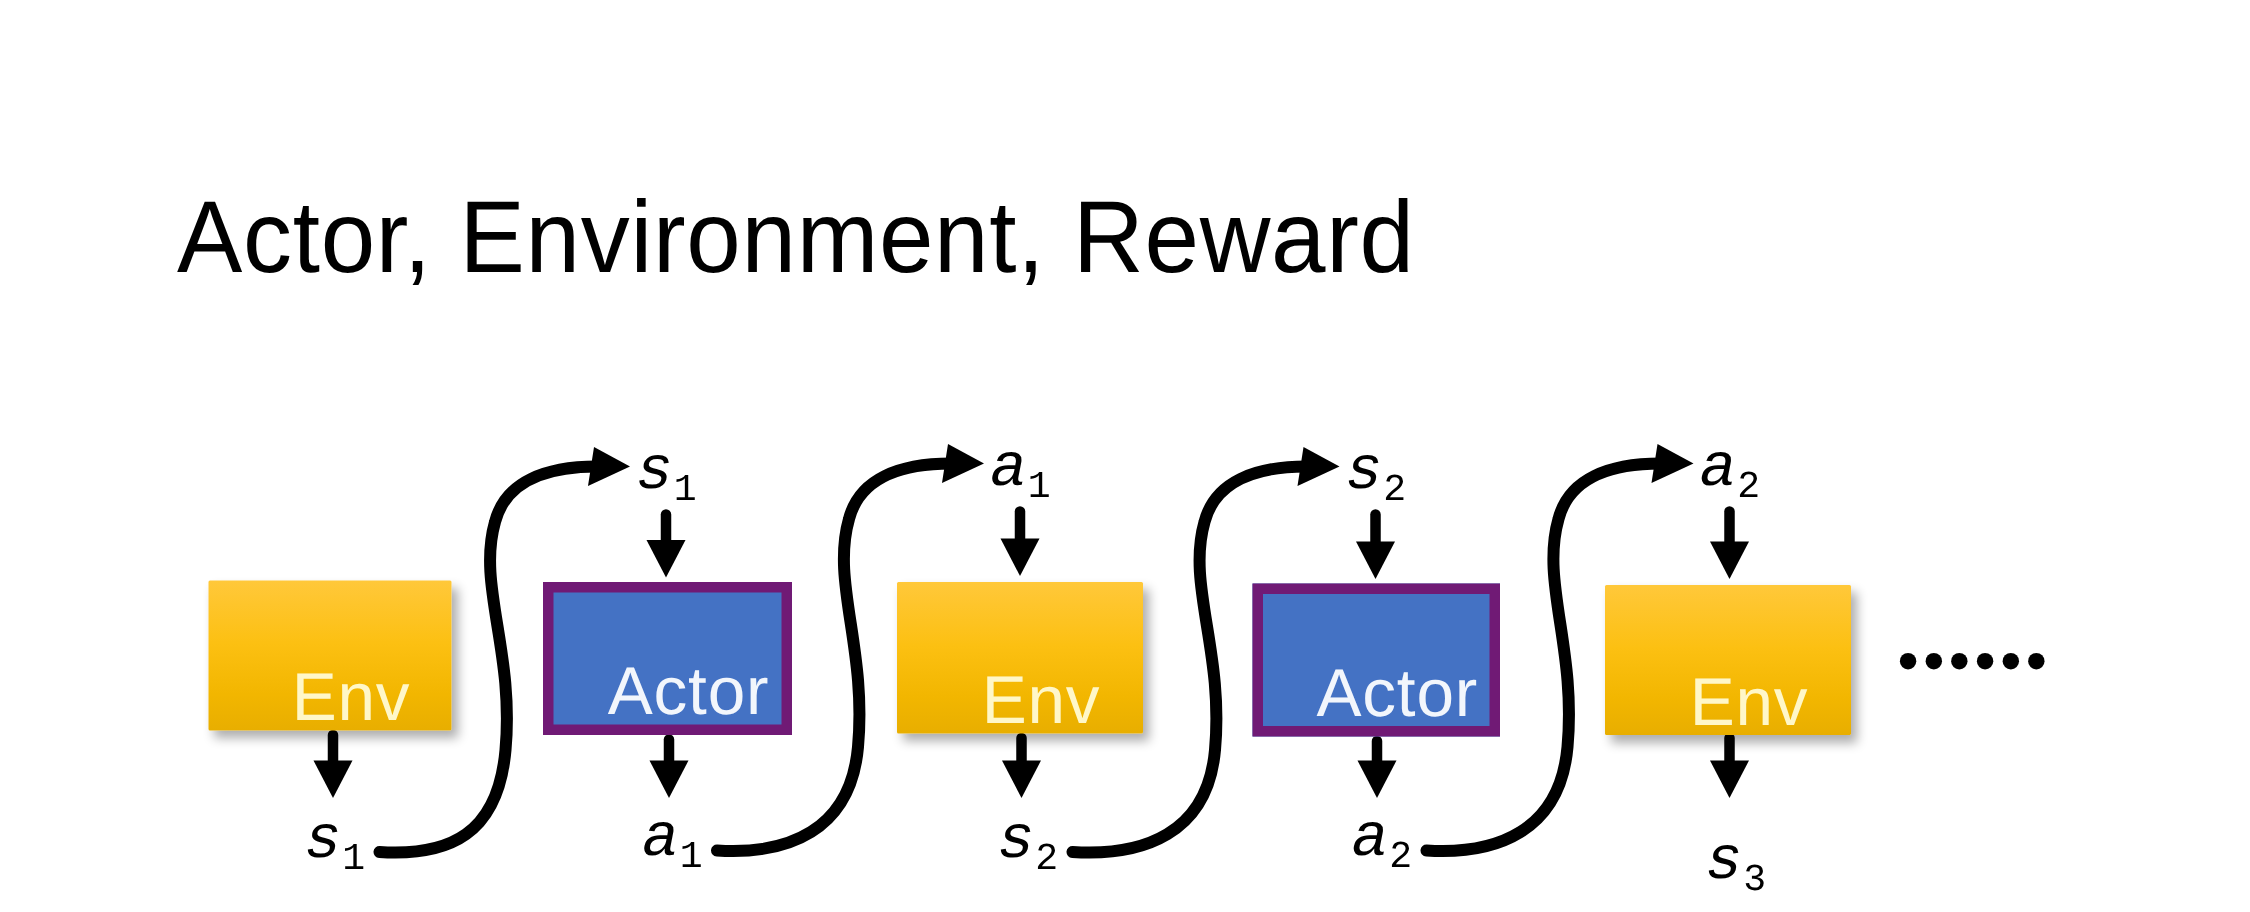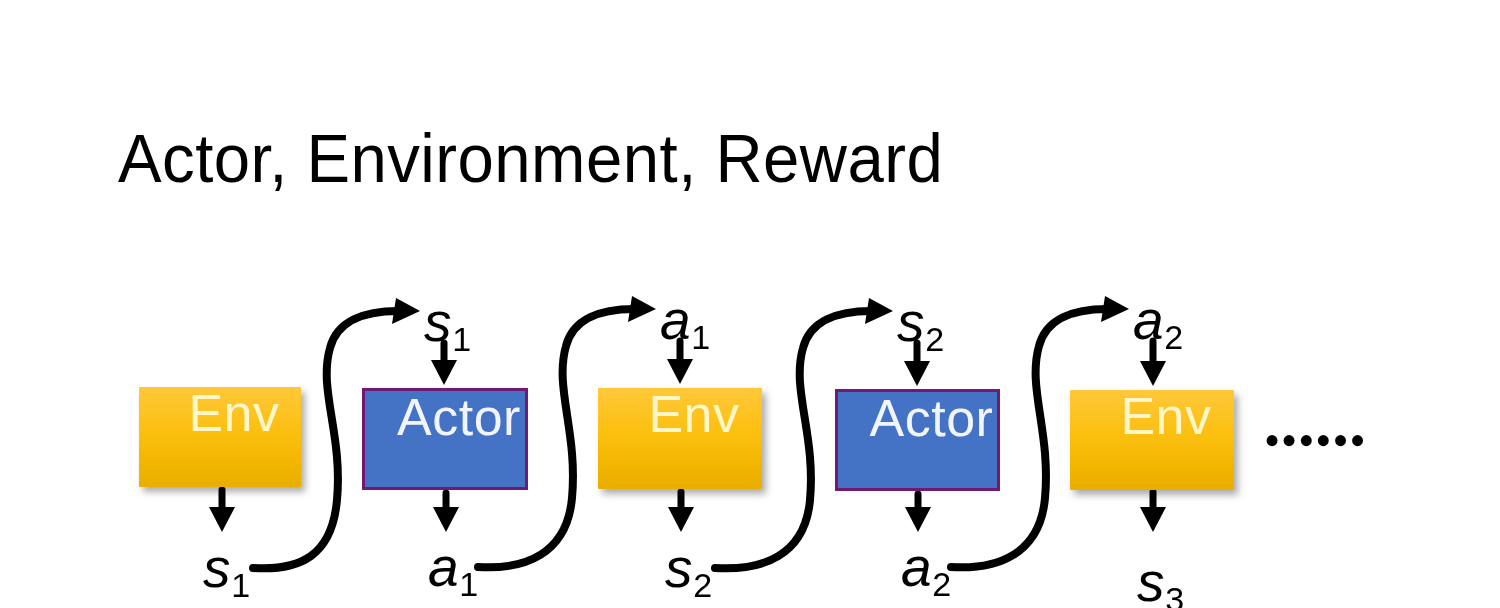--- a/index.html
+++ b/index.html
@@ -38,48 +38,48 @@
     top: 0;
     width: 1500px;
     height: 608px;
   }
 
   
   .node-box {
     position: absolute;
     box-sizing: border-box;
     display: flex;
-    align-items: flex-start;
+    align-items: flex-end;
     justify-content: center;
     font-family: "Liberation Sans", sans-serif;
     font-weight: 400;
-    font-size: 52px;
+    font-size: 45px;
     line-height: 1;
     letter-spacing: 0.5px;
     user-select: none;
     padding-left: 28px;
   }
   .node-env {
     background: linear-gradient(to bottom, #FFC83A 0%, #FCC012 42%, #F2B600 76%, #E8AE00 100%);
     color: #FFF7C8;
     box-shadow: 4px 5px 7px rgba(0,0,0,0.32);
     border-radius: 1px;
   }
   .node-actor {
     background: #4472C4;
     color: #F2F6FC;
-    border: 3px solid #701a75;
+    border: 7px solid #701a75;
   }
 
   
   .math-label {
     position: absolute;
-    font-family: Liberation Sans, sans-serif;
+    font-family: Liberation Mono, monospace;
     font-style: italic;
-    font-size: 55px;
+    font-size: 41px;
     line-height: 1;
     color: #000000;
     white-space: nowrap;
     user-select: none;
   }
   .math-label sub {
     font-size: 0.62em;
     font-style: normal;
     vertical-align: baseline;
     position: relative;

